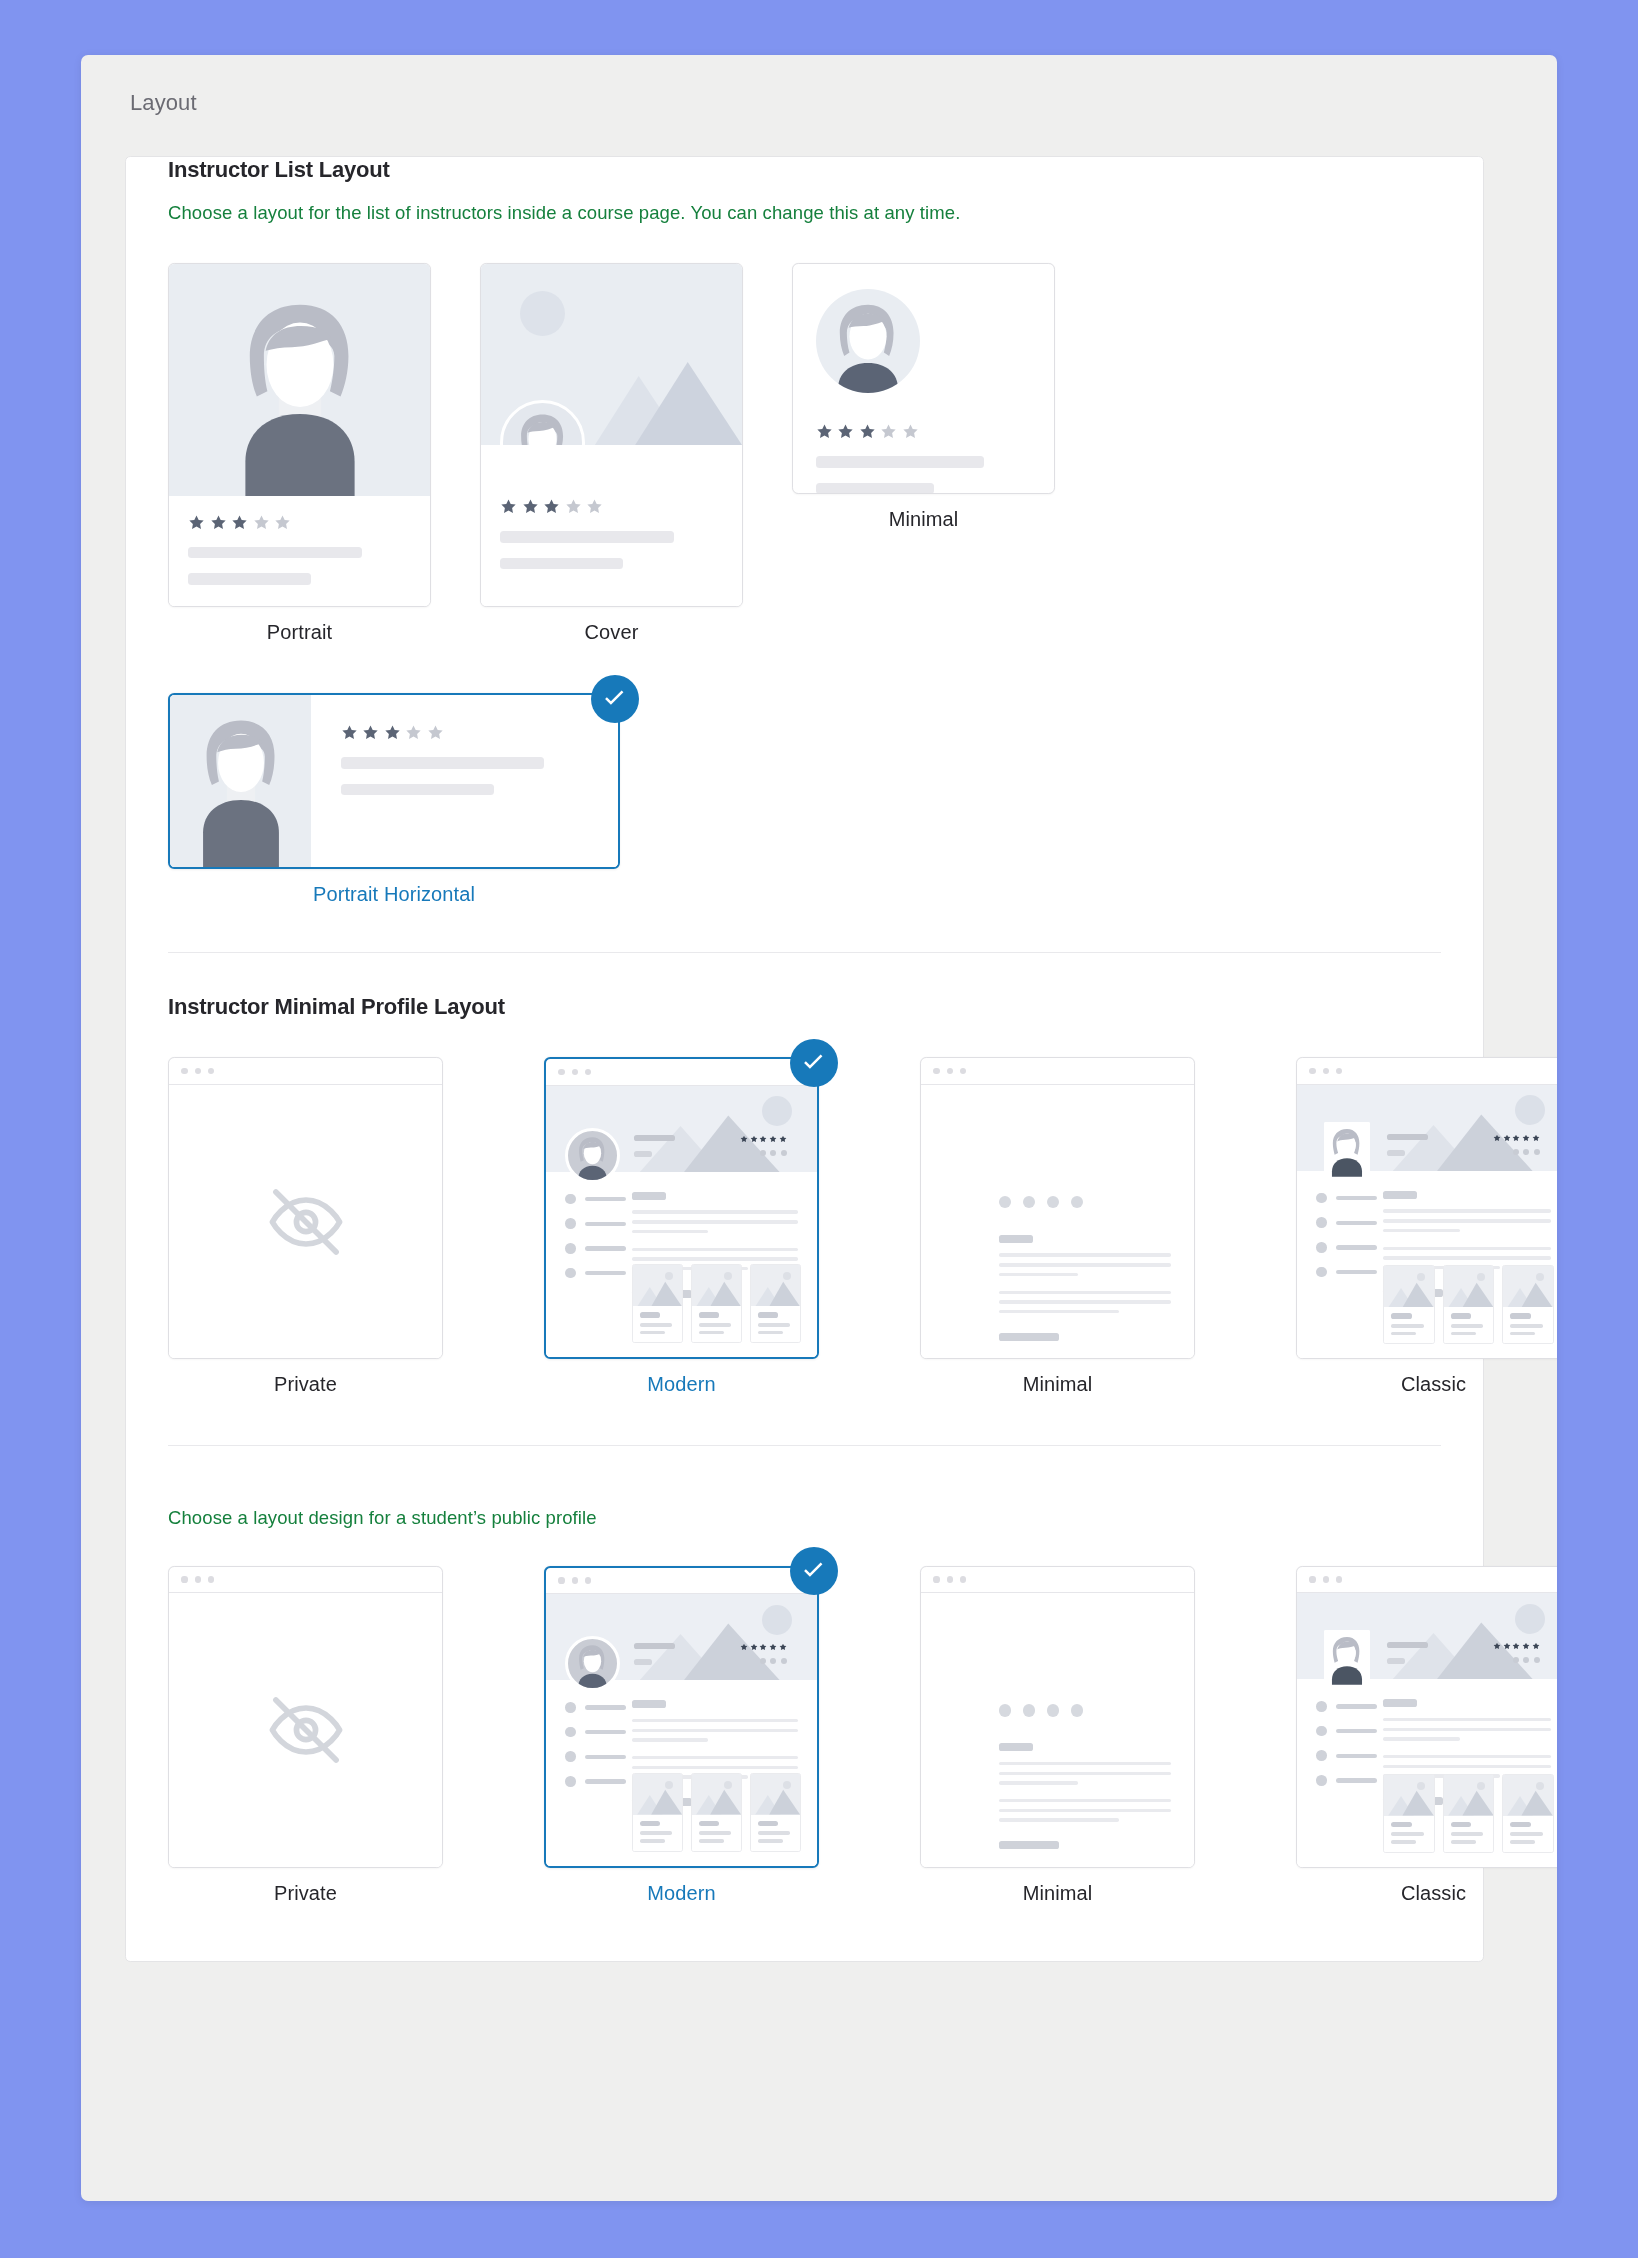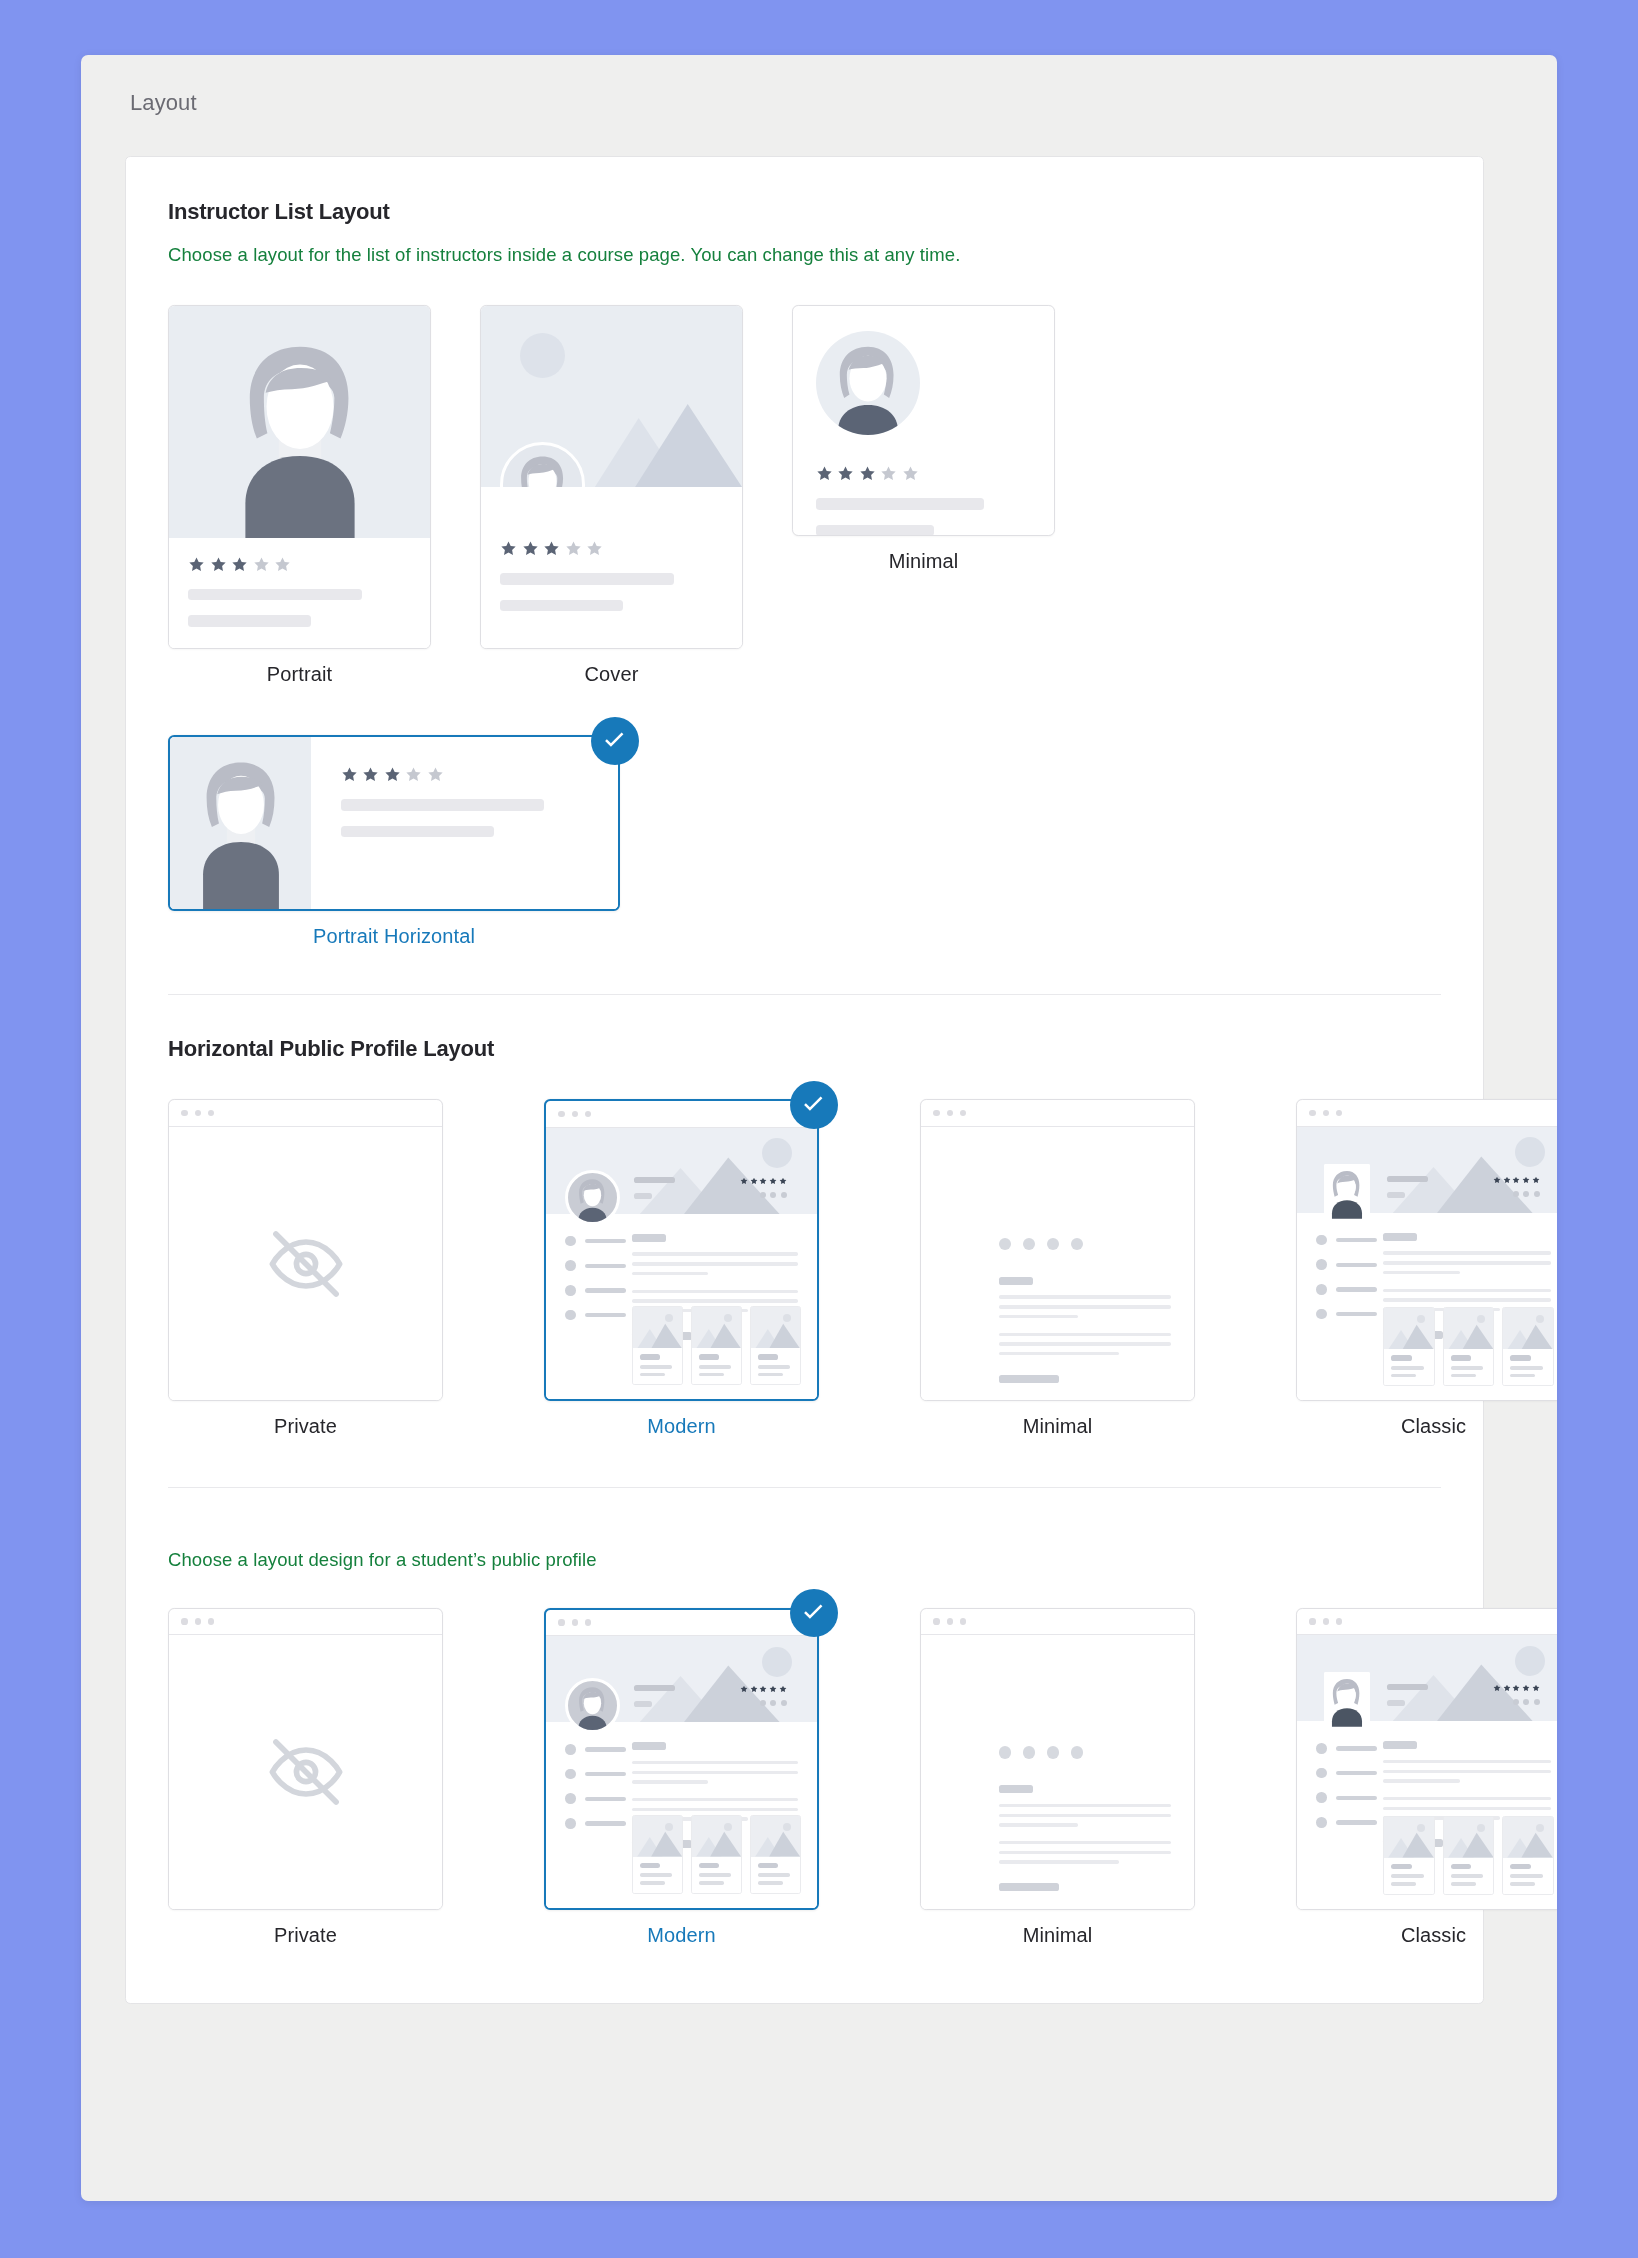--- a/index.html
+++ b/index.html
@@ -54,21 +54,21 @@
     letter-spacing: -0.2px;
   }
   .section-desc {
     font-size: 18.5px;
     color: #15803d;
     margin-top: 19.4px;
     letter-spacing: 0.1px;
   }
 
   .section-head { margin-top: 0; }
-  .sec-top-pad { padding-top: 42px; }
+  .sec-top-pad { }
 
   
   .card-row { display: flex; gap: 49px; margin-top: 39px; }
   .card-row.row-tight { gap: 49px; }
 
   .choice {
     display: flex;
     flex-direction: column;
     align-items: center;
     position: relative;
@@ -396,21 +396,21 @@
             </div>
           </div>
           <div class="choice-label">Portrait Horizontal</div>
         </div>
 
       </div>
     </div>
 
     <div class="section">
       <div class="section-head">
-        <div class="section-title">Horizontal Public Profile Layout</div>
+        <div class="section-title">Instructor Minimal Profile Layout</div>
       </div>
 
       <div class="row-profile" style="margin-bottom:49px;">
 
         <div class="choice">
           <div class="thumb-wrap">
             <div class="thumb t-browser">
               <div class="brow-bar">
                 <span class="brow-dot"></span>
                 <span class="brow-dot"></span>

